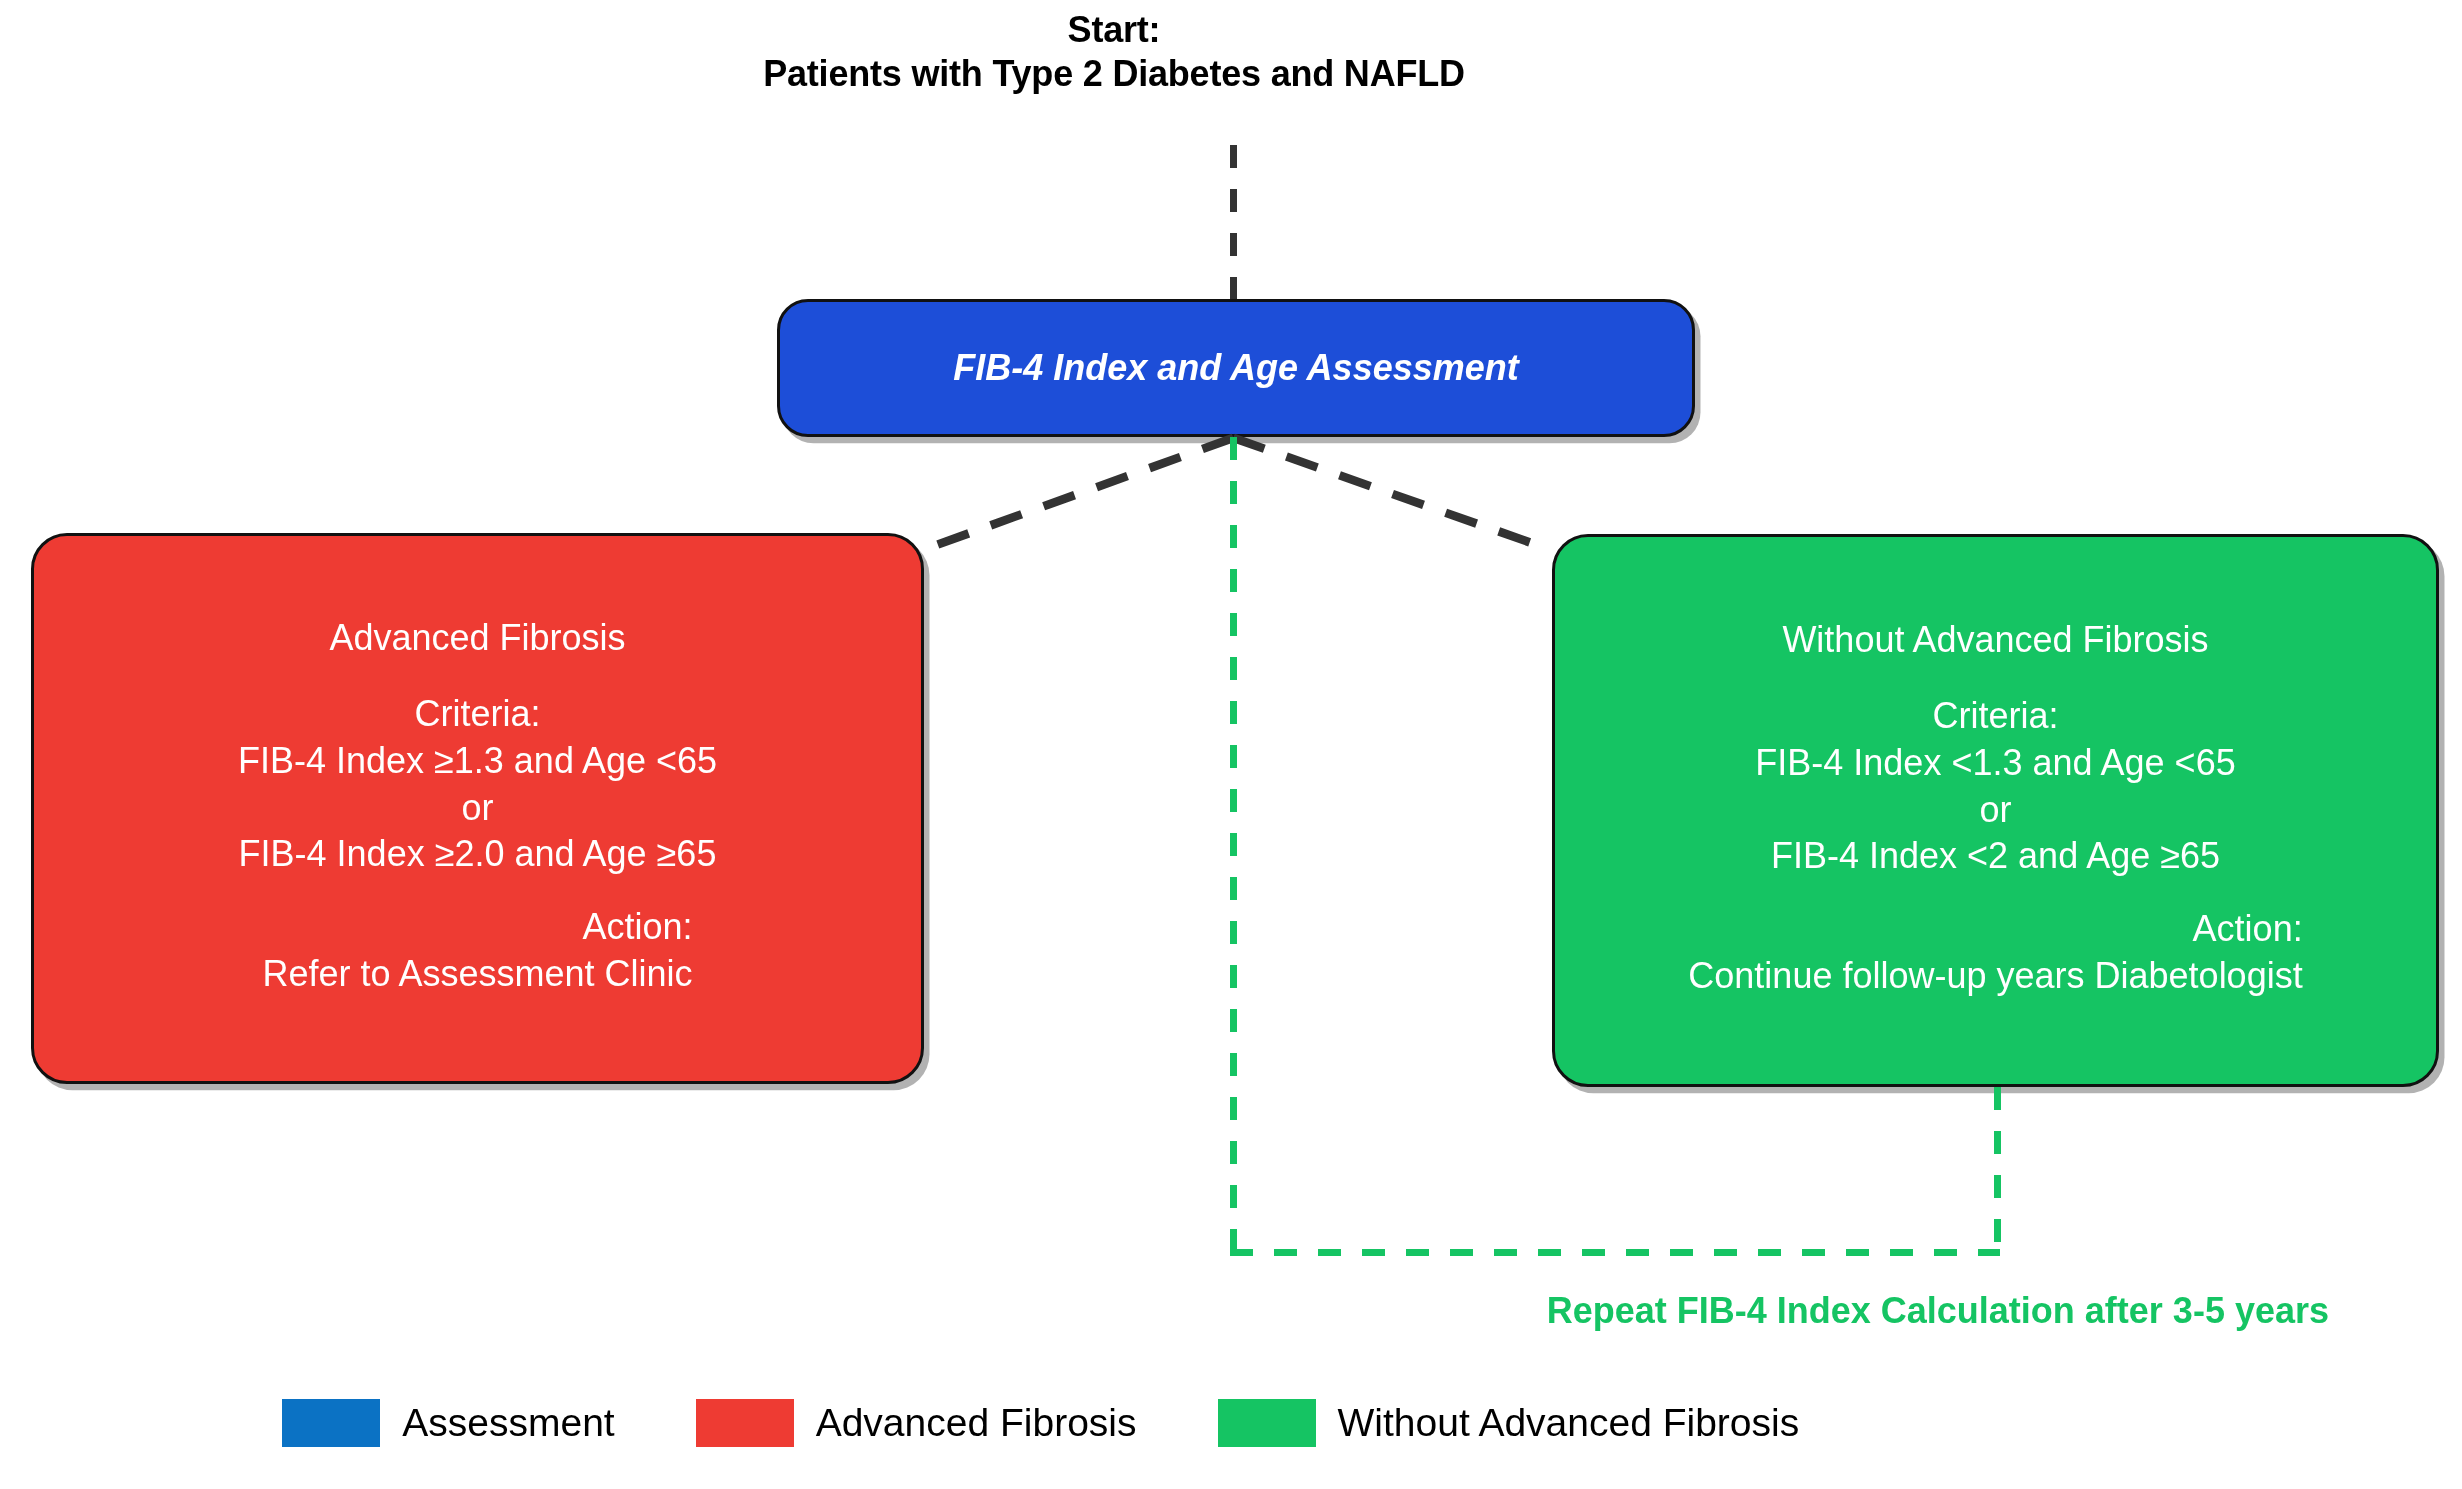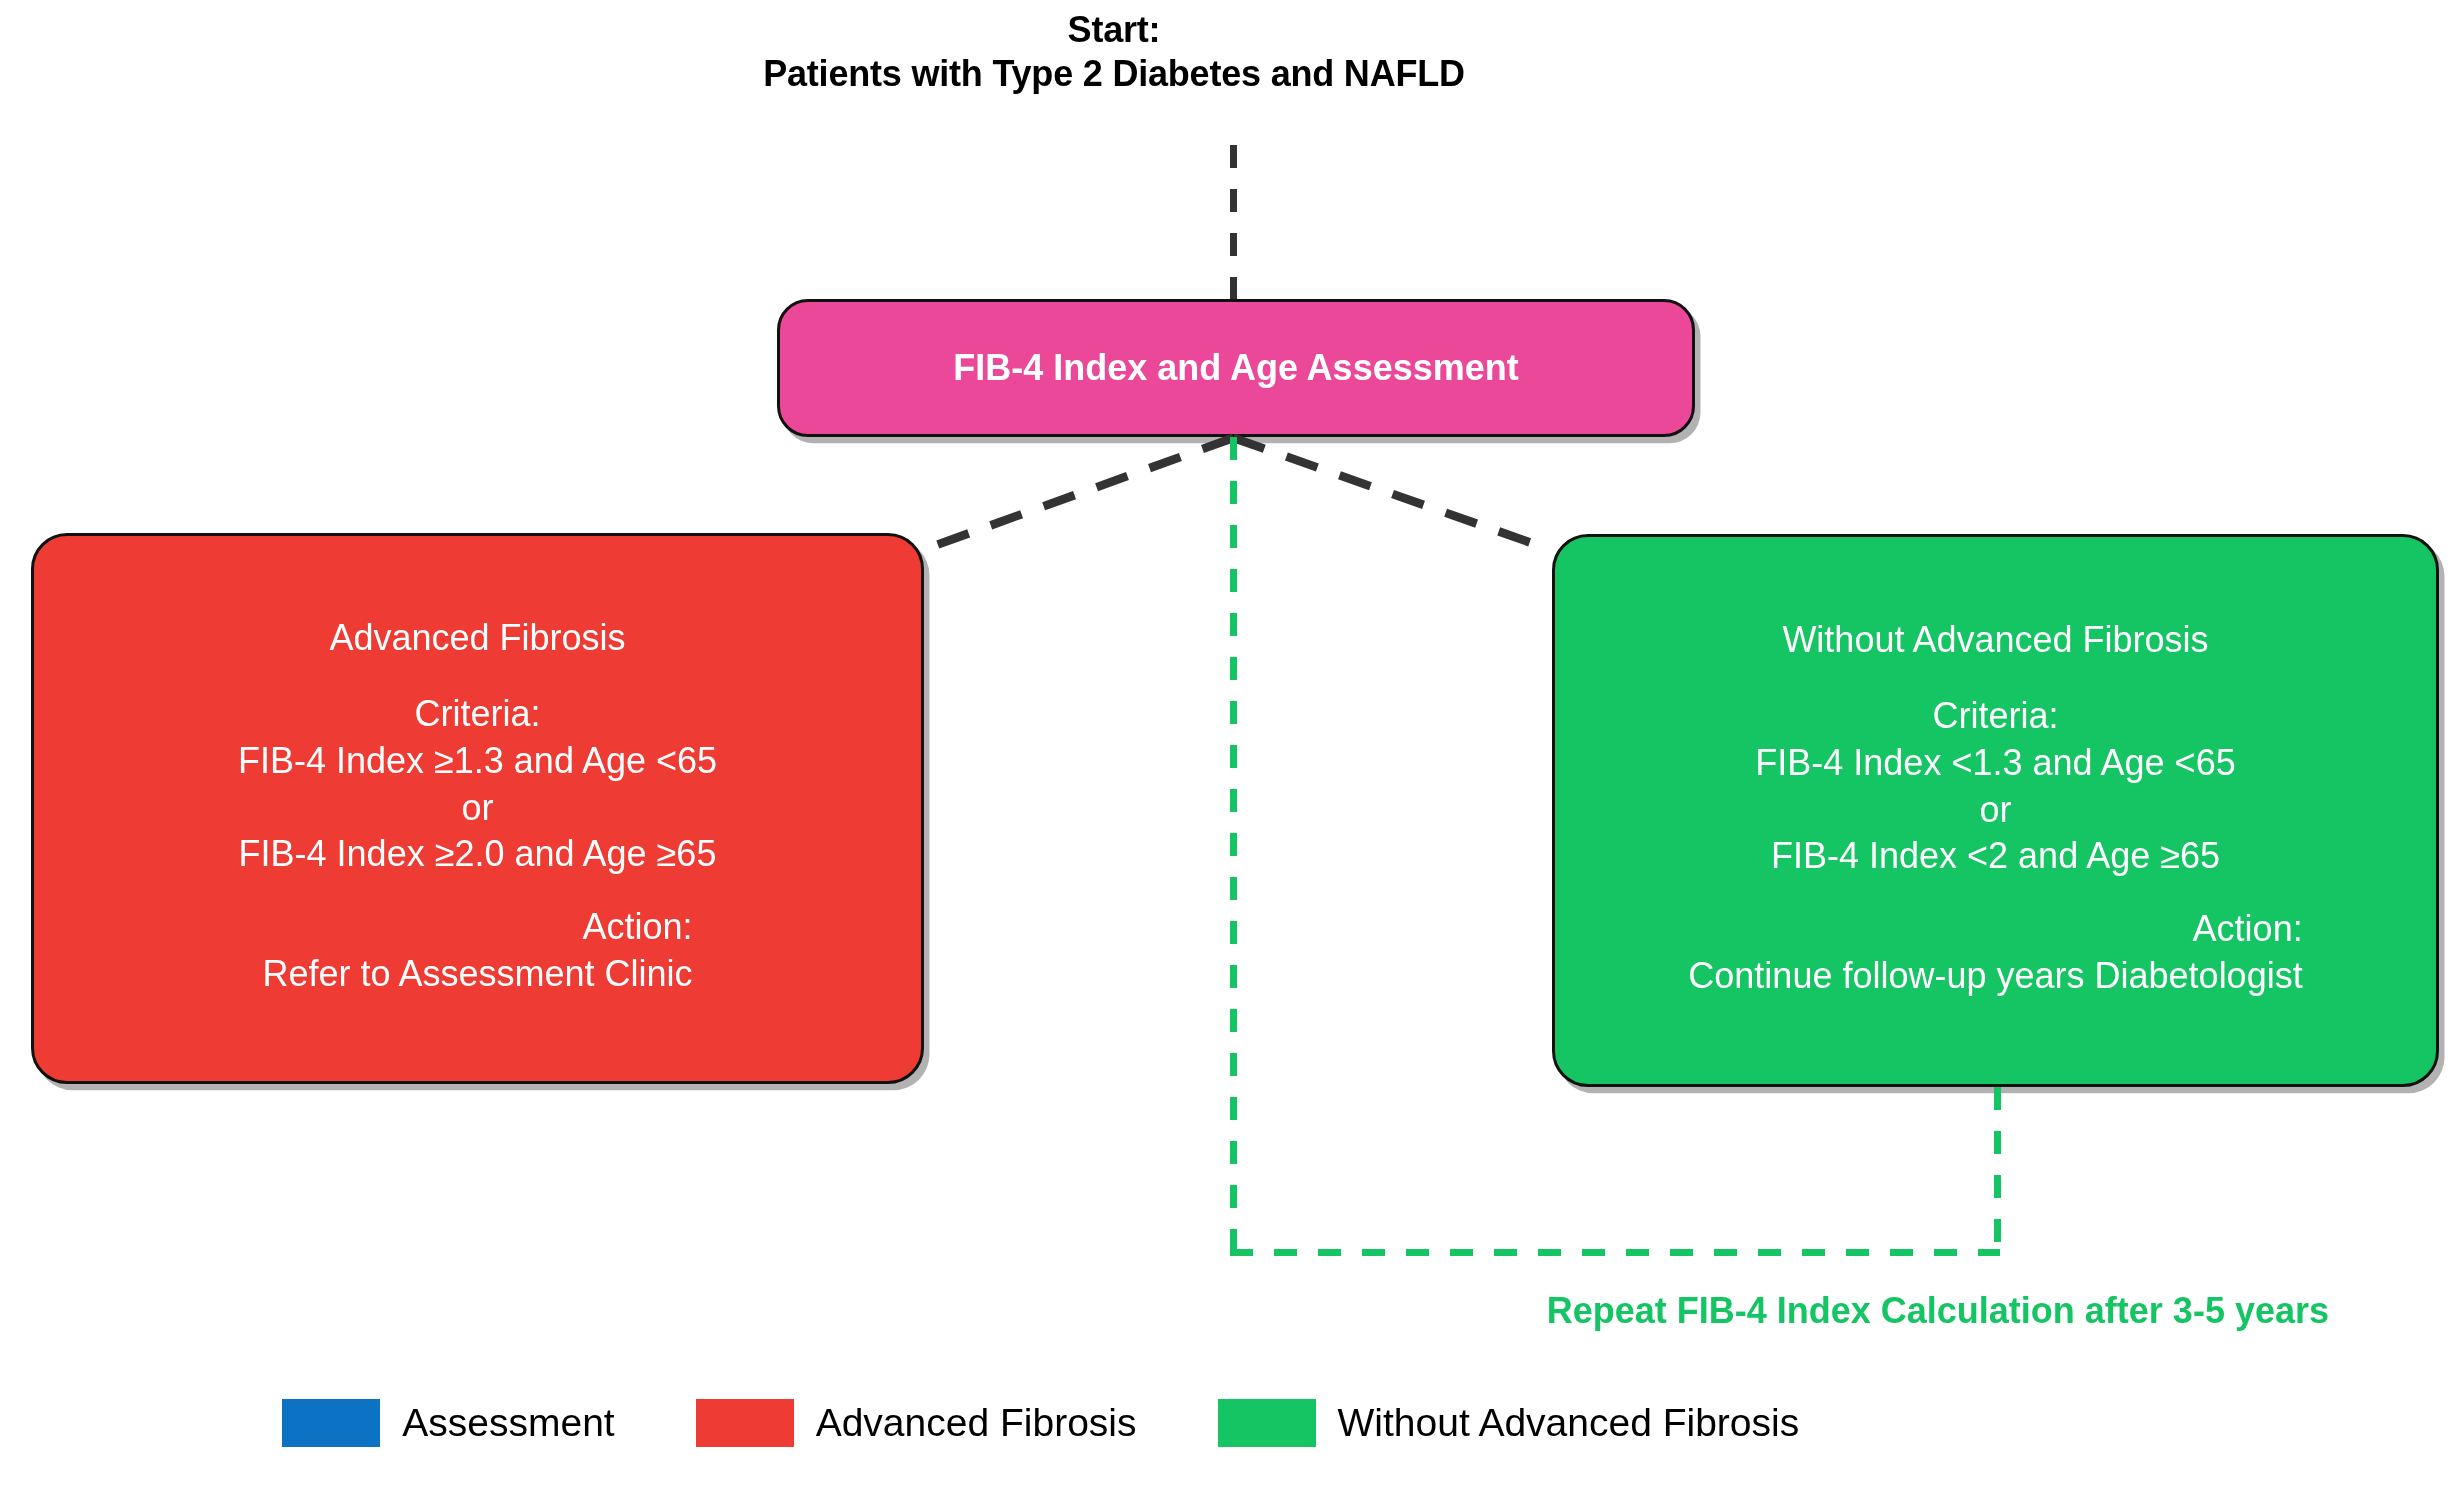--- a/index.html
+++ b/index.html
@@ -190,21 +190,21 @@
 </head>
 <body>
 
 <div id="start-title">
   <span class="l1">Start:</span>
   <span class="l2">Patients with Type 2 Diabetes and NAFLD</span>
 </div>
 
 <div class="conn vdash vdash-dark" id="conn-title-to-assessment"></div>
 
-<div class="node" id="assessment-node" style="background: #ec4899;">
+<div class="node" id="assessment-node" style="background: #1d4ed8; font-style: italic;">
   <span class="node-heading" style="margin-bottom:0">FIB-4 Index and Age Assessment</span>
 </div>
 
 <svg id="conn-branch-svg" class="conn" viewBox="0 0 3150 240">
   <line x1="1578" y1="20" x2="1190" y2="160" stroke="#333333" stroke-width="11" stroke-dasharray="42 30"></line>
   <line x1="1578" y1="20" x2="1975" y2="160" stroke="#333333" stroke-width="11" stroke-dasharray="42 30"></line>
 </svg>
 
 <div class="conn vdash vdash-green" id="conn-assessment-down"></div>
 

